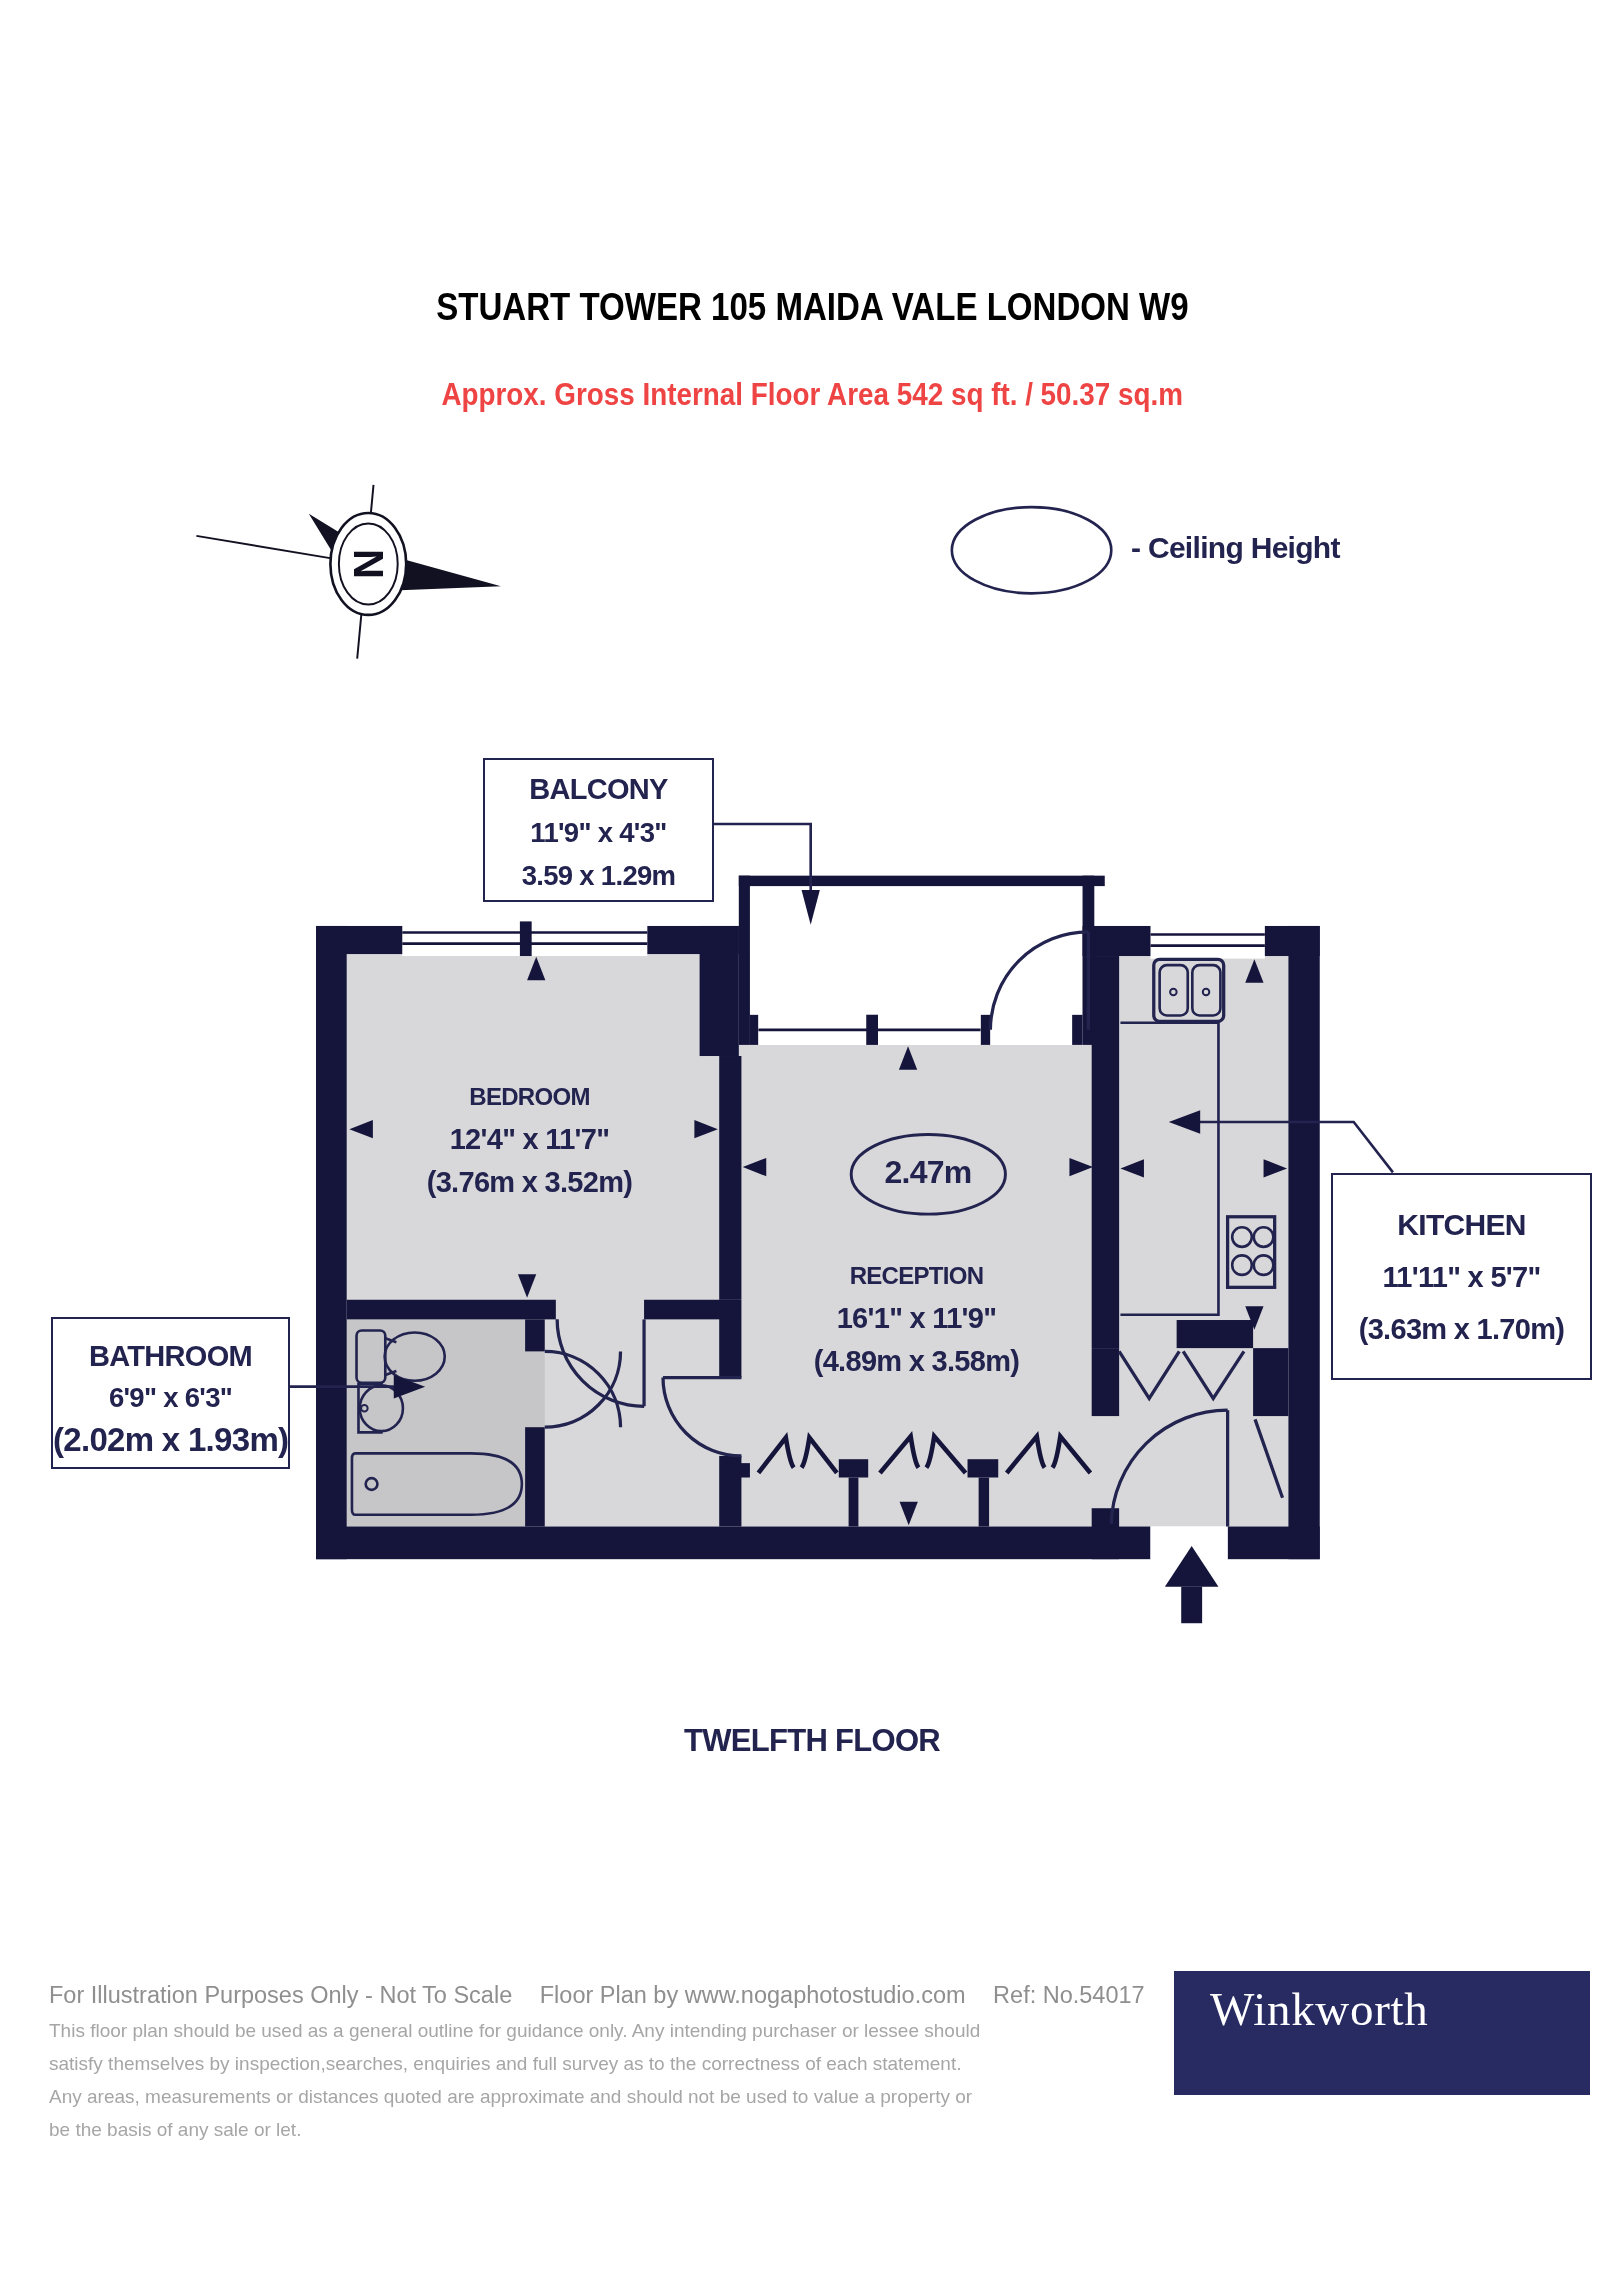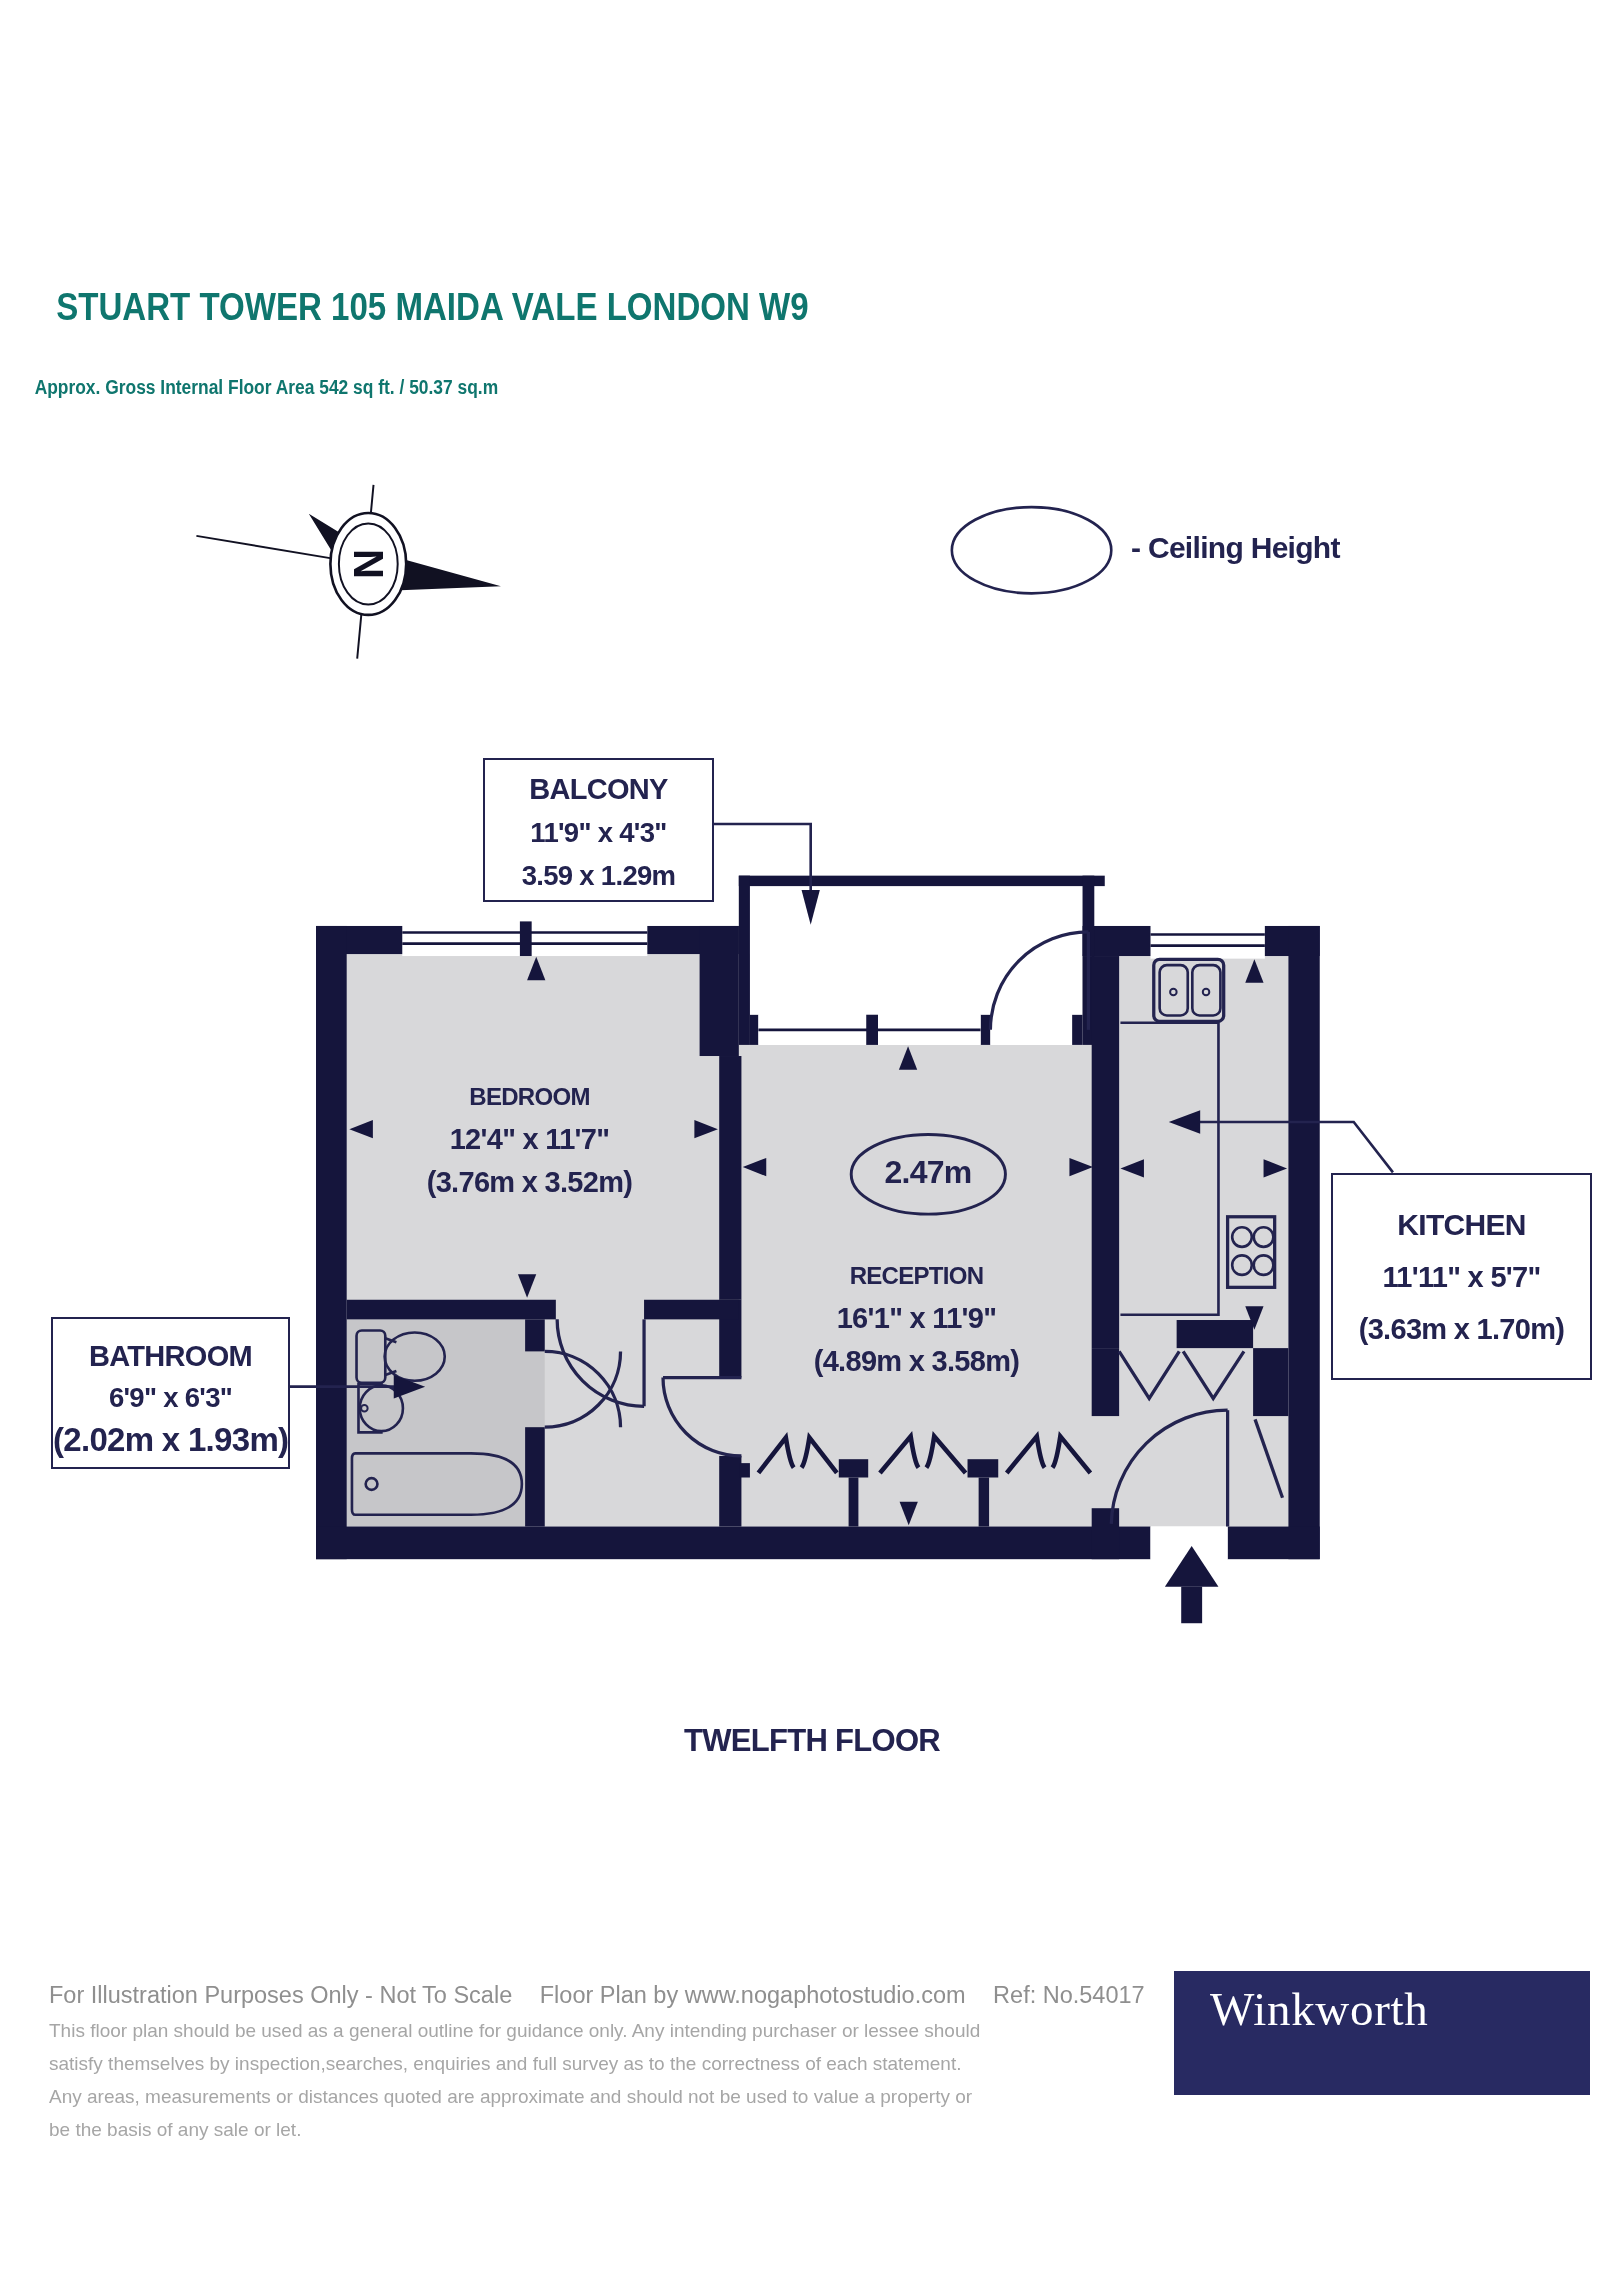--- a/index.html
+++ b/index.html
@@ -2,22 +2,22 @@
 <html style="font-size:10.5px"><head>
 <meta charset="utf-8">
 <style>
   html,body{margin:0;padding:0;background:#ffffff;}
   #canvas{position:relative;width:1624px;height:2295px;background:#ffffff;overflow:hidden;
           font-family:"Liberation Sans", sans-serif;}
   .abs{position:absolute;}
   .navy{color:#23234f;}
   .ctr{text-align:center;}
   .cond{display:inline-block;transform:scaleX(0.87);transform-origin:center;}
-  .title{left:0;right:0;top:286px;font-size:38px;font-weight:700;color:#0f766e;text-align:left;white-space:nowrap;}
-  .subtitle{left:0;right:0;top:376px;font-size:20px;font-weight:700;color:#0f766e;text-align:left;white-space:nowrap;}
+  .title{left:0;right:0;top:286px;font-size:38px;font-weight:700;color:#000000;text-align:center;white-space:nowrap;}
+  .subtitle{left:0;right:0;top:376px;font-size:32px;font-weight:700;color:#ef4444;text-align:center;white-space:nowrap;}
   .ceilLabel{left:1131px;top:531px;font-size:30px;font-weight:700;letter-spacing:-0.7px;}
   .roomLabel{font-weight:700;letter-spacing:-0.7px;line-height:43px;}
   .roomLabel .nm{font-size:24px;}
   .roomLabel .dim{font-size:29px;}
   .labelBox{background:#ffffff;border:2.6px solid #23234f;box-sizing:border-box;font-weight:700;letter-spacing:-0.7px;}
   .labelBox div{white-space:nowrap;text-align:center;}
   .floorLabel{left:0;right:0;top:1723px;font-size:31px;font-weight:700;letter-spacing:-0.7px;text-align:center;}
   .ellipseTxt{font-size:32px;font-weight:700;letter-spacing:-0.7px;}
   .fnote{left:49px;top:1982px;font-size:23.5px;color:#8f8f8f;white-space:nowrap;}
   .fnote span{margin-right:27.5px;}

